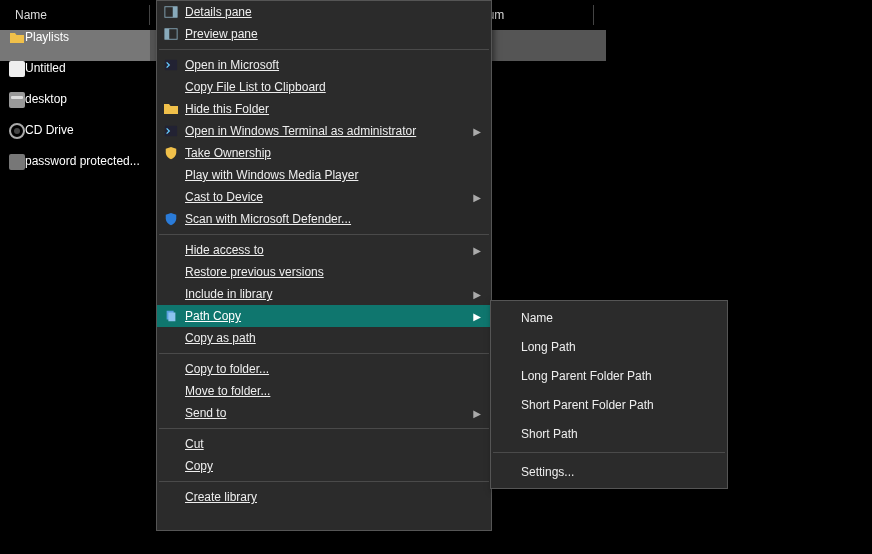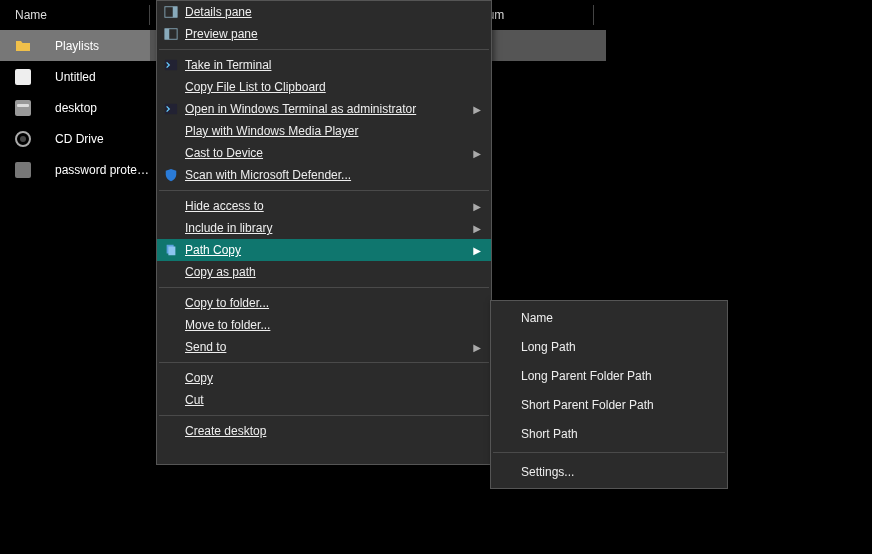--- a/index.html
+++ b/index.html
@@ -1,20 +1,20 @@
 <!DOCTYPE html>
 <html><head>
 <meta charset="utf-8">
 <style>
   * { margin: 0; padding: 0; box-sizing: border-box; font-family: "Segoe UI", Arial, sans-serif; }
   body { background: #000; color: #fff; font-size: 13px; width: 872px; height: 554px; overflow: hidden; position: relative; }
   .sidebar { position: absolute; left: 0; top: 0; width: 150px; height: 554px; }
   .col-header { height: 30px; display: flex; align-items: center; padding-left: 15px; color: #ddd; font-size: 12px; user-select: none; position: relative; }
   .col-header::after { content: ""; position: absolute; right: 0; top: 5px; height: 20px; width: 1px; background: #444; }
-  .file-row { height: 31px; display: flex; align-items: center; padding-left: 15px; gap: 24px; }
+  .file-row { height: 31px; display: flex; align-items: flex-start; padding-left: 9px; gap: 0; }
   .file-row.sel { background: #777; }
   .file-row .lbl { color: #fff; font-size: 12px; white-space: nowrap; overflow: hidden; text-overflow: ellipsis; }
   .ico { width: 16px; height: 16px; display: flex; align-items: center; justify-content: center; flex: none; }
   .folder-ico svg { width: 16px; height: 16px; }
   .drive-ico { background: #999; border-radius: 2px; position: relative; }
   .drive-ico::after { content: ""; position: absolute; left: 2px; right: 2px; top: 4px; height: 3px; background: #ddd; border-radius: 1px; }
   .disc-ico { border: 2px solid #aaa; border-radius: 50%; position: relative; }
   .disc-ico::after { content: ""; position: absolute; left: 3px; top: 3px; width: 6px; height: 6px; border-radius: 50%; background: #444; }
   .enc-ico { background: #777; border-radius: 2px; }
   .untitled-ico { background: #eee; border-radius: 2px; }
@@ -101,54 +101,73 @@
       <span>Preview pane</span>
     </div>
     <div class="ctx-sep"></div>
     <div class="ctx-item">
       <span class="mico">
         <svg viewBox="0 0 16 16" width="14" height="14">
           <rect x="1" y="2" width="14" height="12" rx="1" fill="#223"></rect>
           <path d="M3 5l3 3-3 3" stroke="#6cf" stroke-width="1.5" fill="none"></path>
         </svg>
       </span>
-      <span>Take in Terminal</span>
+      <span>Open in Microsoft</span>
     </div>
     <div class="ctx-item">
       <span>Copy File List to Clipboard</span>
+    </div>
+    <div class="ctx-item">
+      <span class="mico">
+        <svg viewBox="0 0 16 16">
+          <path fill="#f0c04a" d="M1 3h5l1.5 2H15v8H1z"></path>
+        </svg>
+      </span>
+      <span>Hide this Folder</span>
     </div>
     <div class="ctx-item">
       <span class="mico">
         <svg viewBox="0 0 16 16" width="14" height="14">
           <rect x="1" y="2" width="14" height="12" rx="1" fill="#223"></rect>
           <path d="M3 5l3 3-3 3" stroke="#6cf" stroke-width="1.5" fill="none"></path>
         </svg>
       </span>
       <span>Open in Windows Terminal as administrator</span>
       <span class="arrow">▶</span>
     </div>
     <div class="ctx-item">
+      <span class="mico">
+        <svg viewBox="0 0 16 16" width="14" height="14">
+          <path fill="#f0c04a" d="M8 1l6 2v4c0 4-3 7-6 8-3-1-6-4-6-8V3z"></path>
+        </svg>
+      </span>
+      <span>Take Ownership</span>
+    </div>
+    <div class="ctx-item">
       <span>Play with Windows Media Player</span>
     </div>
     <div class="ctx-item">
       <span>Cast to Device</span>
       <span class="arrow">▶</span>
     </div>
     <div class="ctx-item">
       <span class="mico">
         <svg viewBox="0 0 16 16" width="14" height="14">
           <path fill="#2a7bd8" d="M8 1l6 2v4c0 4-3 7-6 8-3-1-6-4-6-8V3z"></path>
         </svg>
       </span>
       <span>Scan with Microsoft Defender...</span>
     </div>
     <div class="ctx-sep"></div>
     <div class="ctx-item">
       <span>Hide access to</span>
       <span class="arrow">▶</span>
+    </div>
+    <div class="ctx-item">
+      <span>Restore previous versions</span>
     </div>
     <div class="ctx-item">
       <span>Include in library</span>
       <span class="arrow">▶</span>
     </div>
     <div class="ctx-item hi">
       <span class="mico">
         <svg viewBox="0 0 16 16" width="14" height="14">
           <rect x="3" y="2" width="8" height="10" fill="#5aa0e0"></rect>
           <rect x="5" y="4" width="8" height="10" fill="#8cc4f0"></rect>
@@ -166,28 +185,28 @@
     </div>
     <div class="ctx-item">
       <span>Move to folder...</span>
     </div>
     <div class="ctx-item">
       <span>Send to</span>
       <span class="arrow">▶</span>
     </div>
     <div class="ctx-sep"></div>
     <div class="ctx-item">
+      <span>Cut</span>
+    </div>
+    <div class="ctx-item">
       <span>Copy</span>
     </div>
-    <div class="ctx-item">
-      <span>Cut</span>
-    </div>
-    <div class="ctx-sep"></div>
-    <div class="ctx-item">
-      <span>Create desktop</span>
+    <div class="ctx-sep"></div>
+    <div class="ctx-item">
+      <span>Create library</span>
     </div>
     <div class="ctx-item"></div>
   </div>
 
 <div class="sub" id="sub">
     <div class="sub-item">
       <span>Name</span>
     </div>
     <div class="sub-item">
       <span>Long Path</span>

